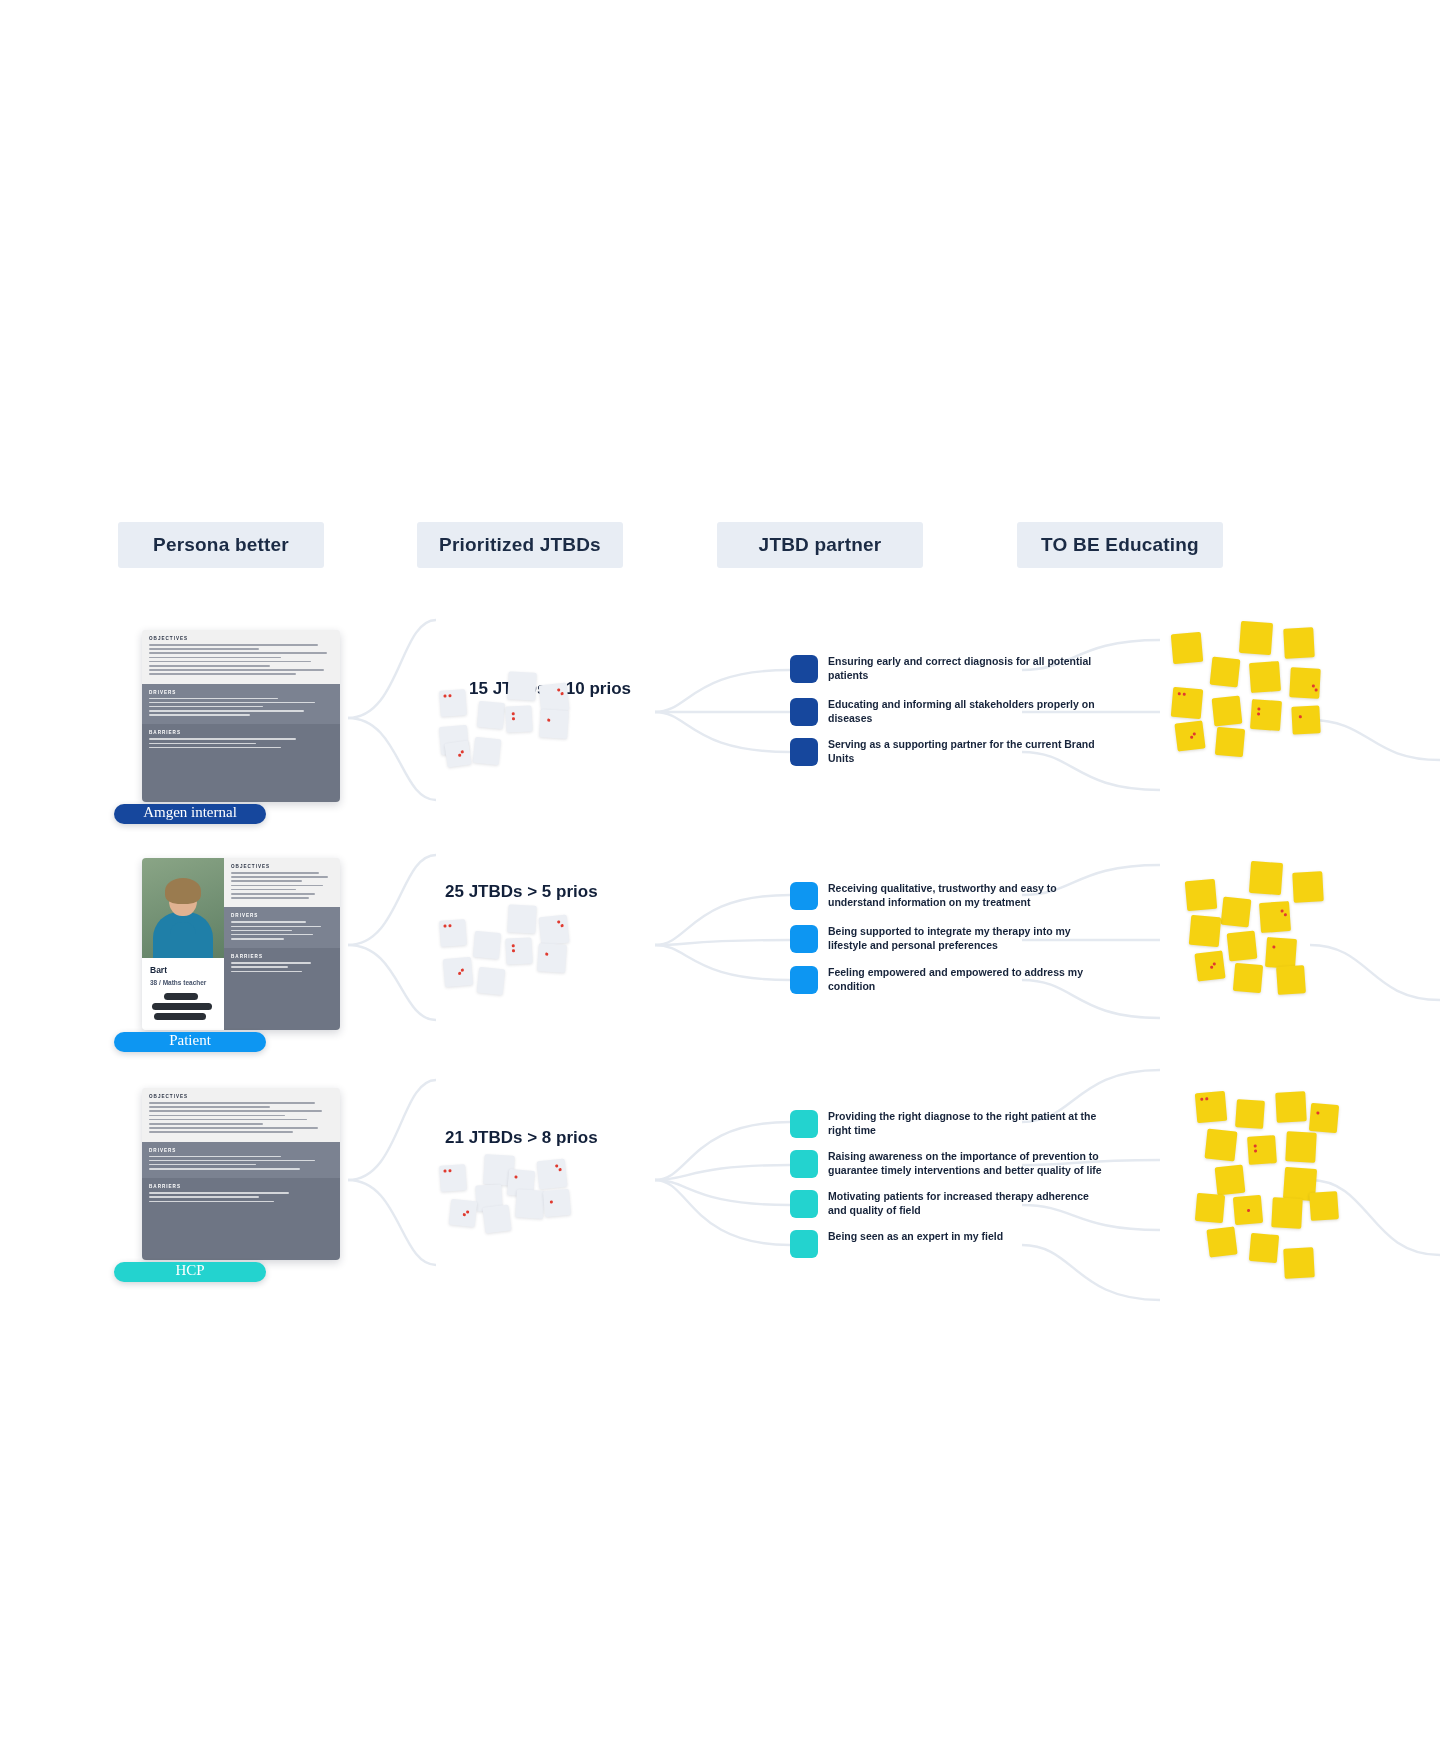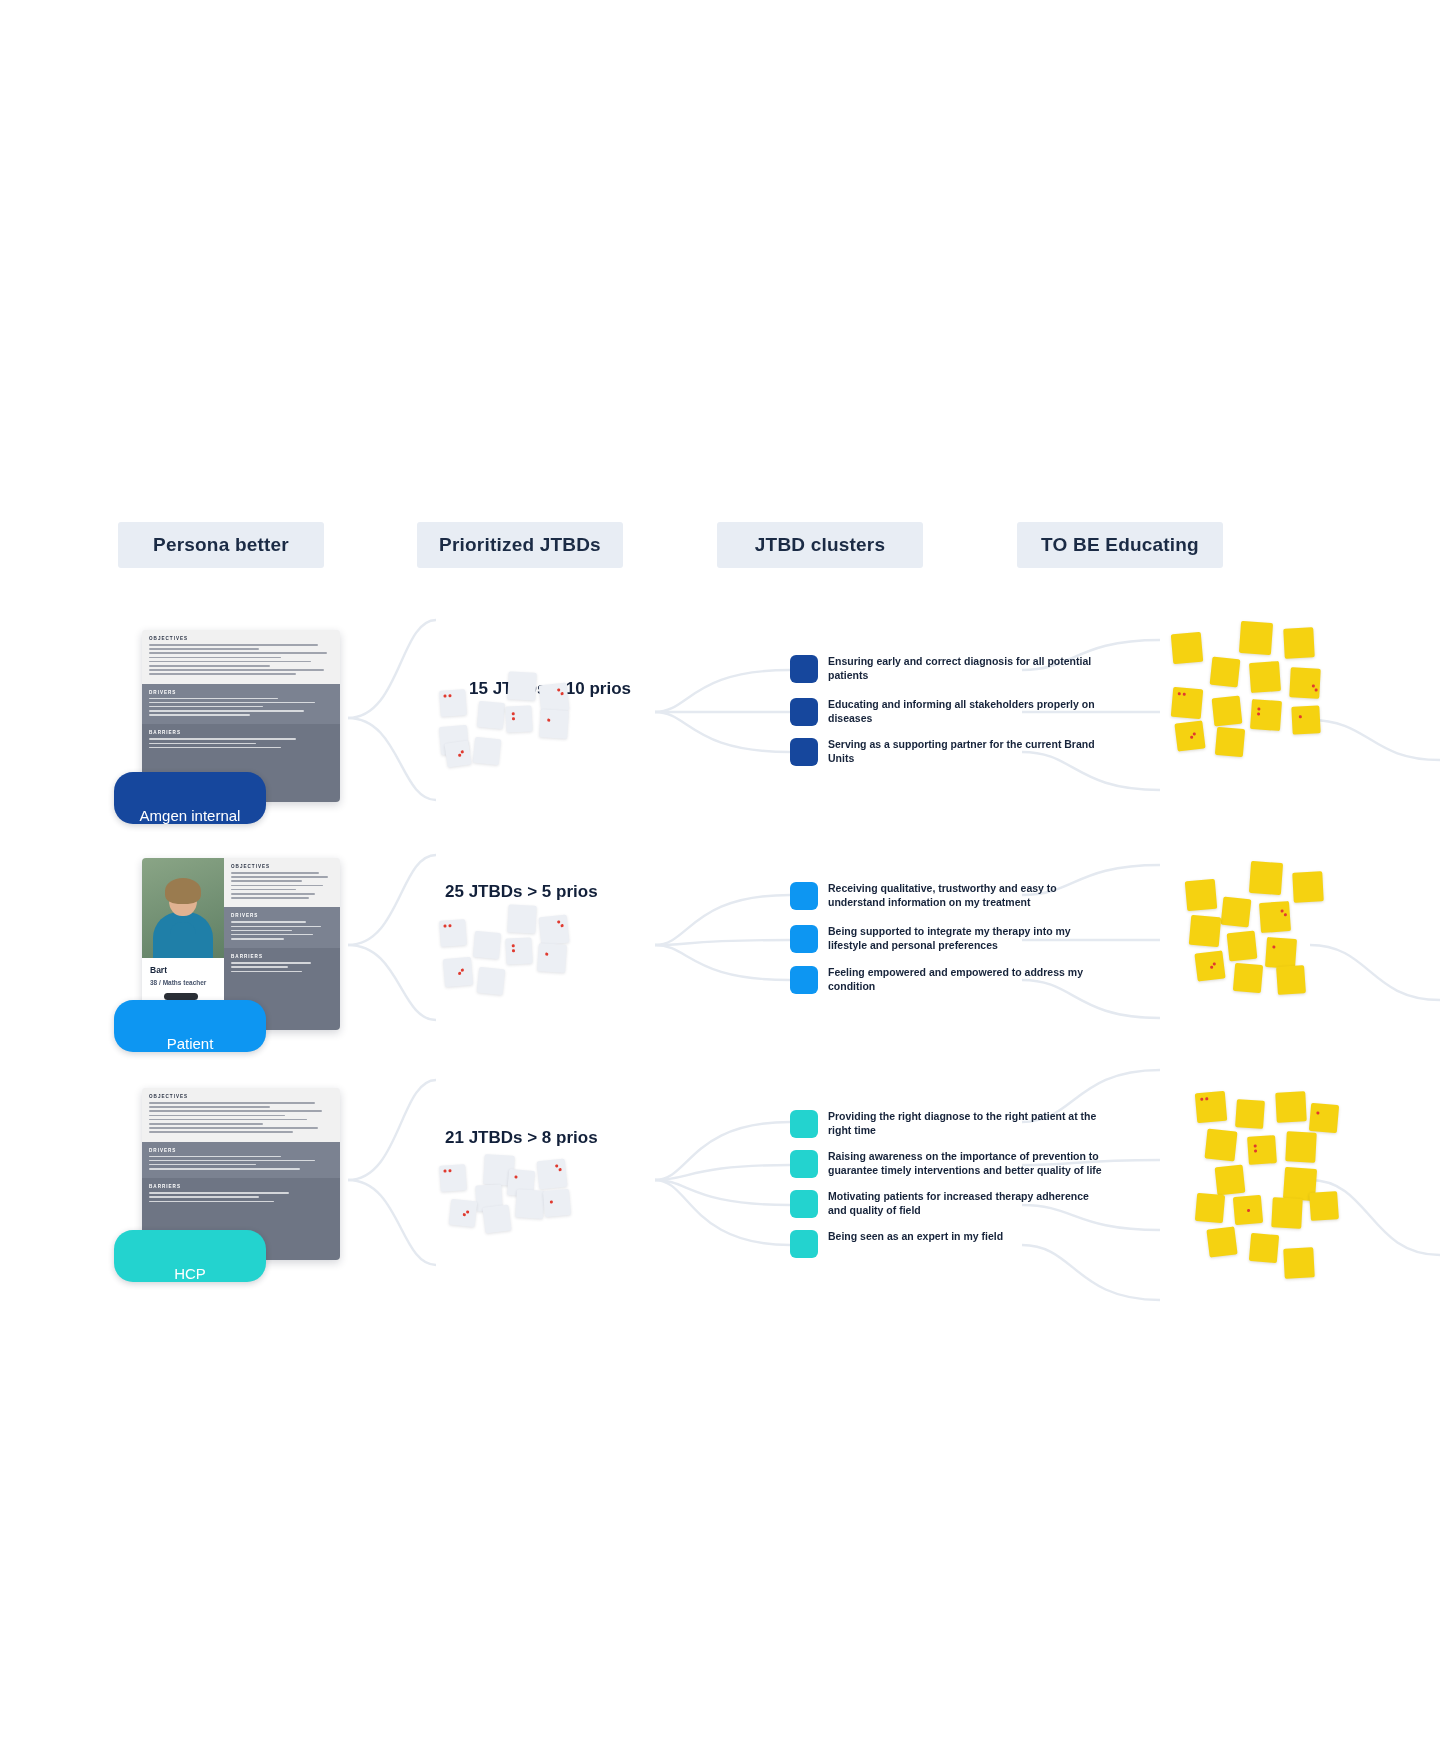--- a/index.html
+++ b/index.html
@@ -63,24 +63,25 @@
   .sec.light { background: #f1f1f1; color: #2c3446; }
   .sec.dark  { background: #7b8291; color: #ffffff; }
   .sec.dark2 { background: #6e7584; color: #ffffff; flex: 1;}
   .sec-title { font-size: 4.6px; font-weight: 700; letter-spacing: 1px; margin-bottom: 3px; text-transform: uppercase; }
   .ln { height: 1.6px; border-radius: 1px; margin-bottom: 2.6px; opacity: .55; }
   .sec.light .ln { background: #5d6577; }
   .sec.dark .ln, .sec.dark2 .ln { background: #ffffff; opacity: .7; }
 
   .pill {
     position: absolute; left: 0; bottom: -14px;
-    width: 152px; height: 52px; border-radius: 19px;
-    display: flex; align-items: flex-end; justify-content: center;
+    width: 152px; height: 20px; border-radius: 19px;
+    display: flex; align-items: flex-start; justify-content: center;
     color: #fff; font-size: 15px; font-weight: 400;
     box-shadow: 0 2px 6px rgba(20,30,50,.2);
+    font-family: Liberation Serif, serif;
   }
 
   
   .prio-label {
     position: absolute; font-size: 17px; font-weight: 700; color: #12203a;
     white-space: nowrap;
   }
 
   
   .sticky { position: absolute; border-radius: 2px; }
@@ -139,21 +140,21 @@
     <path d="M1310,1180 C1370,1180 1370,1255 1440,1255"></path>
   </svg>
 
   <div class="col-head" style="left:118px;top:522px;width:206px;">
       <span>Persona better</span>
     </div>
   <div class="col-head" style="left:417px;top:522px;width:206px;">
       <span>Prioritized JTBDs</span>
     </div>
   <div class="col-head" style="left:717px;top:522px;width:206px;">
-      <span>JTBD clusters</span>
+      <span>JTBD partner</span>
     </div>
   <div class="col-head" style="left:1017px;top:522px;width:206px;">
       <span>TO BE Educating</span>
     </div>
 
   <div class="persona-wrap" style="left:114px;top:630px;">
     <div class="pcard">
       <div class="pcard-right">
         <div class="sec light">
           <div class="sec-title">OBJECTIVES</div>

